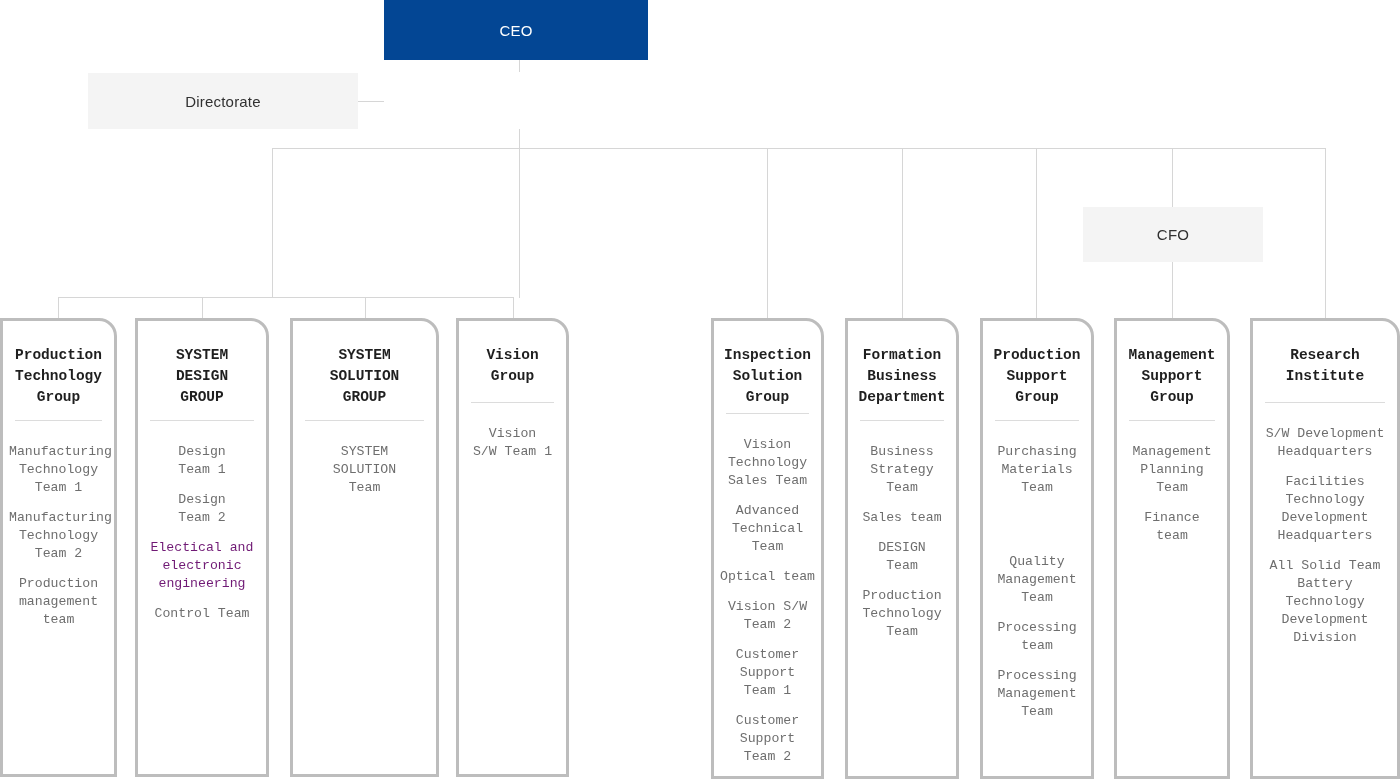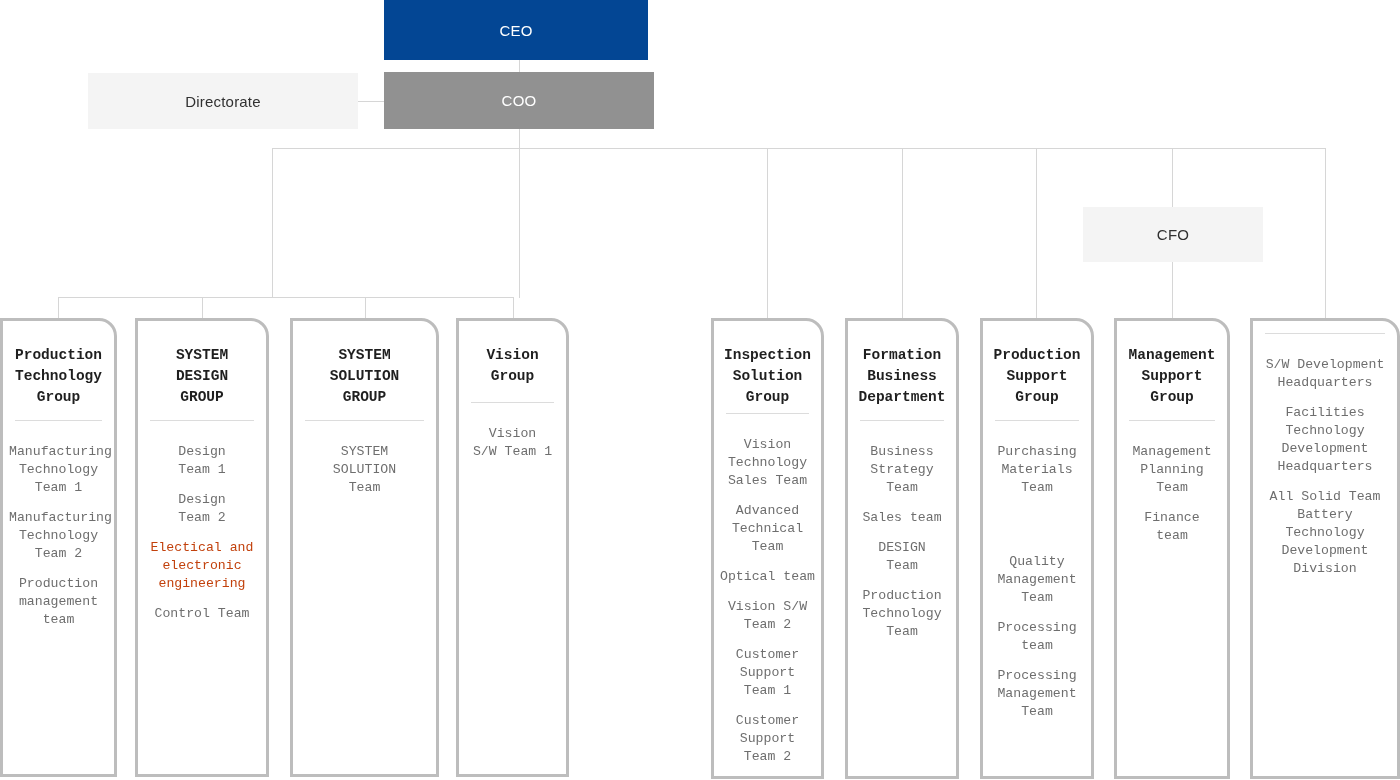--- a/index.html
+++ b/index.html
@@ -108,23 +108,20 @@
     <div class="line v" style="left: 1172px; top: 148px; height: 170px; background: rgb(214, 214, 214);"></div>
     <div class="line v" style="left: 1325px; top: 148px; height: 170px; background: rgb(214, 214, 214);"></div>
     <div class="line h" style="left: 58px; top: 297px; width: 456px; background: rgb(214, 214, 214);"></div>
     <div class="line v" style="left: 58px; top: 297px; height: 21px; background: rgb(214, 214, 214);"></div>
     <div class="line v" style="left: 202px; top: 297px; height: 21px; background: rgb(214, 214, 214);"></div>
     <div class="line v" style="left: 365px; top: 297px; height: 21px; background: rgb(214, 214, 214);"></div>
     <div class="line v" style="left: 513px; top: 297px; height: 21px; background: rgb(214, 214, 214);"></div>
     <div class="exec exec-ceo" style="left: 384px; top: 0px; width: 264px; height: 60px;">
       <span>CEO</span>
     </div>
-    <div class="exec exec-coo" style="left: 384px; top: 72px; width: 270px; height: 57px;">
-      <span>COO</span>
-    </div>
     <div class="exec exec-plain" style="left: 88px; top: 73px; width: 270px; height: 56px;">
       <span>Directorate</span>
     </div>
     <div class="exec exec-plain" style="left: 1083px; top: 207px; width: 180px; height: 55px; justify-content: center;">
       <span>CFO</span>
     </div>
     <div class="card" style="left: 0px; top: 318px; width: 117px; height: 459px; border-color: rgb(189, 189, 189);">
       <div class="card-title" style="color: rgb(31, 31, 31);">
         <div>Production</div>
         <div>Technology</div>
@@ -158,21 +155,21 @@
       <div class="card-divider"></div>
       <div class="card-teams">
         <div class="team" style="color: rgb(110, 110, 110);">
           <div>Design</div>
           <div>Team 1</div>
         </div>
         <div class="team" style="color: rgb(110, 110, 110);">
           <div>Design</div>
           <div>Team 2</div>
         </div>
-        <div class="team" style="color: #c2410c;">
+        <div class="team" style="color: #701a75;">
           <div>Electical and</div>
           <div>electronic</div>
           <div>engineering</div>
         </div>
         <div class="team" style="color: rgb(110, 110, 110);">
           <div>Control Team</div>
         </div>
       </div>
     </div>
     <div class="card" style="left: 290px; top: 318px; width: 149px; height: 459px; border-color: rgb(189, 189, 189);">
@@ -309,20 +306,24 @@
           <div>Planning</div>
           <div>Team</div>
         </div>
         <div class="team" style="color: rgb(110, 110, 110);">
           <div>Finance</div>
           <div>team</div>
         </div>
       </div>
     </div>
     <div class="card" style="left: 1250px; top: 318px; width: 150px; height: 461px; border-color: rgb(189, 189, 189);">
+      <div class="card-title" style="color: rgb(31, 31, 31);">
+        <div>Research</div>
+        <div>Institute</div>
+      </div>
       <div class="card-divider"></div>
       <div class="card-teams">
         <div class="team" style="color: rgb(110, 110, 110);">
           <div>S/W Development</div>
           <div>Headquarters</div>
         </div>
         <div class="team" style="color: rgb(110, 110, 110);">
           <div>Facilities Technology</div>
           <div>Development</div>
           <div>Headquarters</div>

